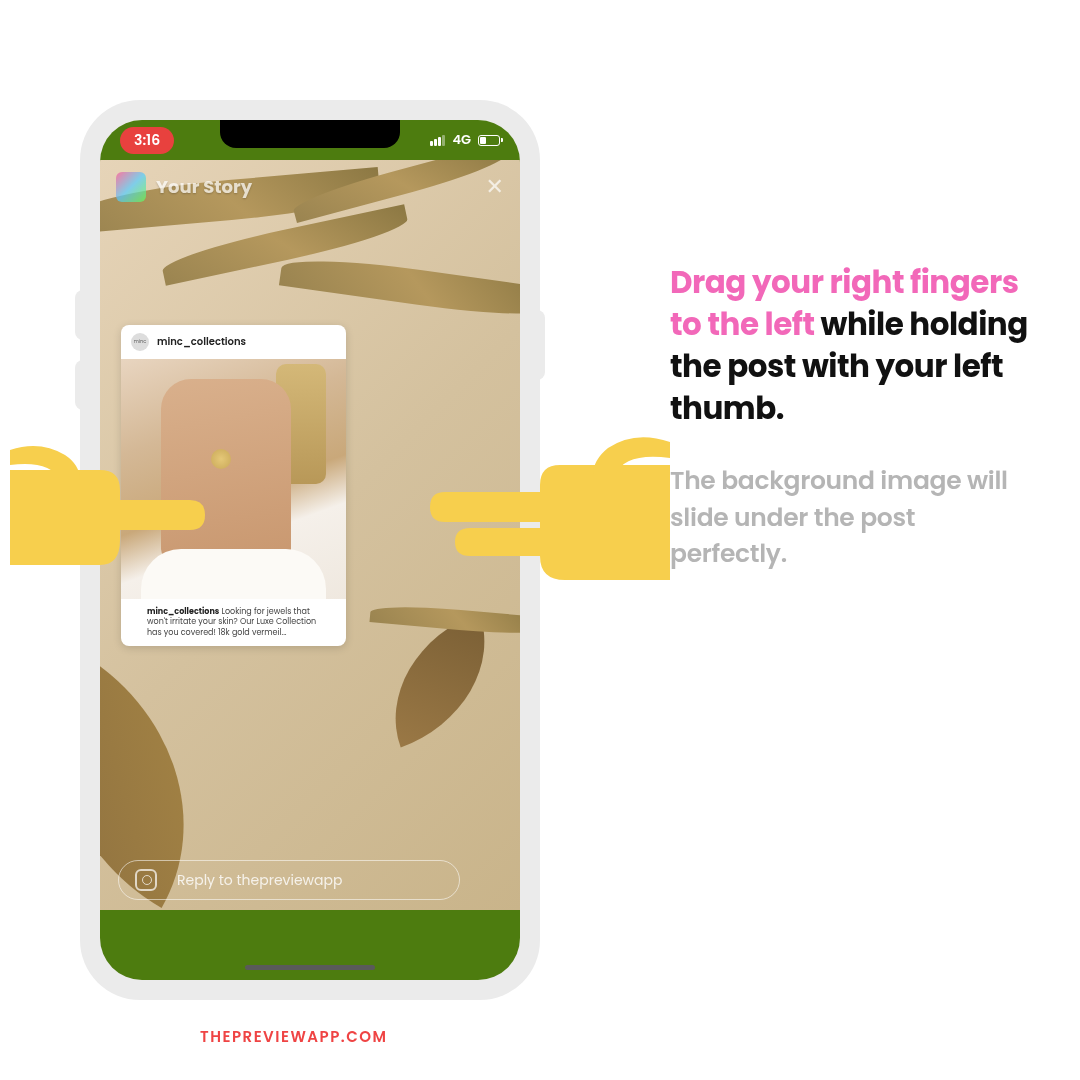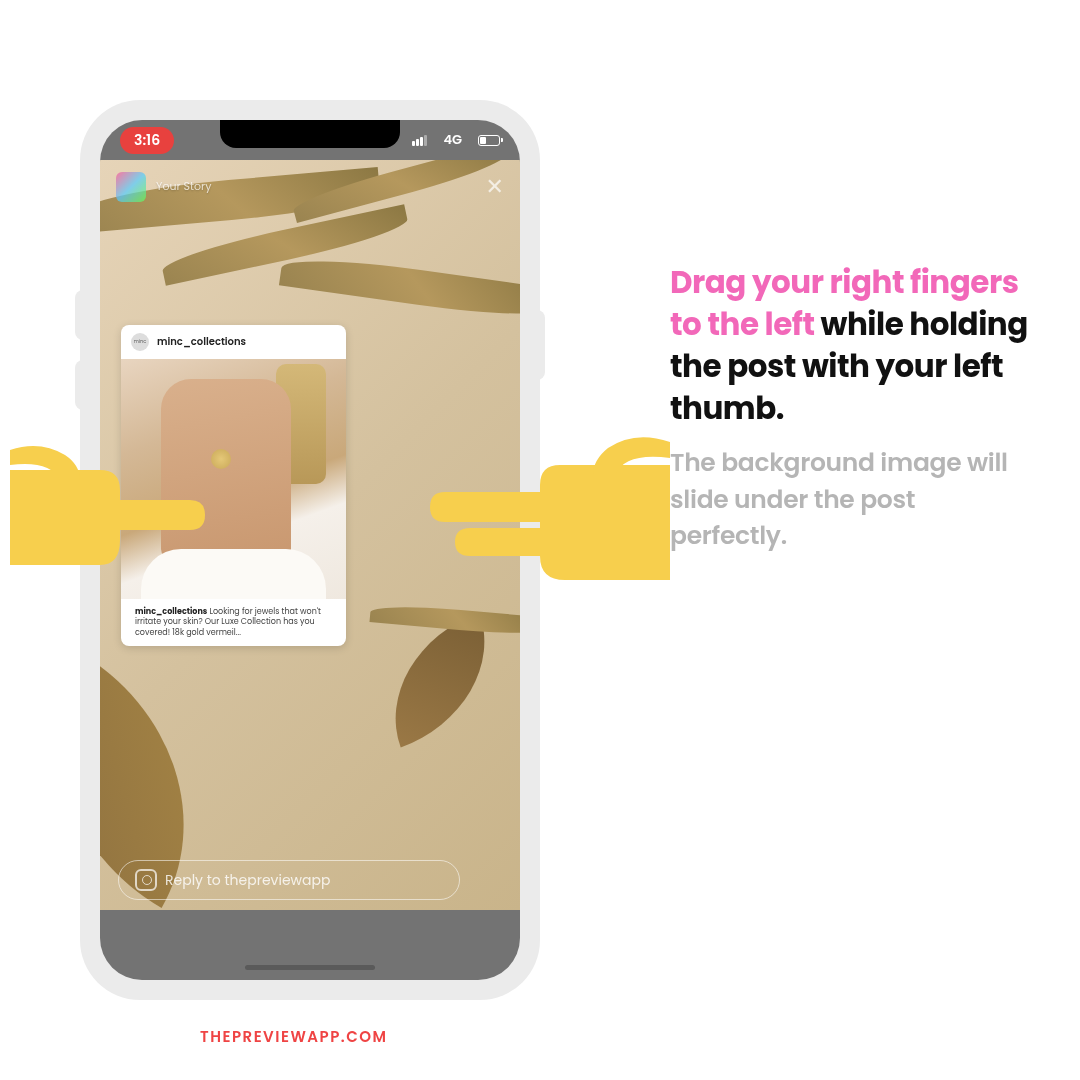--- a/index.html
+++ b/index.html
@@ -3,27 +3,27 @@
 <meta charset="utf-8">
 <style>
 *{box-sizing:border-box;margin:0;padding:0}
 body{width:1080px;height:1080px;background:#fff;font-family:Poppins,Montserrat,-apple-system,BlinkMacSystemFont,"Segoe UI",sans-serif;position:relative;overflow:hidden}
 
 
 .phone{position:absolute;left:80px;top:100px;width:460px;height:900px;background:#ebebeb;border-radius:60px;padding:20px}
 .phone-notch-left{position:absolute;left:-5px;top:190px;width:8px;height:50px;background:#ebebeb;border-radius:8px 0 0 8px}
 .phone-notch-left2{position:absolute;left:-5px;top:260px;width:8px;height:50px;background:#ebebeb;border-radius:8px 0 0 8px}
 .phone-notch-right{position:absolute;right:-5px;top:210px;width:8px;height:70px;background:#ebebeb;border-radius:0 8px 8px 0}
-.screen{width:100%;height:100%;background:#737373;border-radius:42px;overflow:hidden;position:relative}
+.screen{width:100%;height:100%;background:#4d7c0f;border-radius:42px;overflow:hidden;position:relative}
 
 
 .statusbar{position:absolute;top:0;left:0;right:0;height:40px;display:flex;align-items:center;justify-content:space-between;padding:0 20px;z-index:20}
 .notch{position:absolute;top:0;left:50%;transform:translateX(-50%);width:180px;height:28px;background:#000;border-radius:0 0 16px 16px;z-index:25}
 .time-pill{background:#e8413e;color:#fff;font-size:14px;font-weight:600;padding:3px 14px;border-radius:14px}
-.status-right{display:flex;align-items:center;gap:16px;color:#fff;font-size:13px;font-weight:600}
+.status-right{display:flex;align-items:center;gap:7px;color:#fff;font-size:13px;font-weight:600}
 .signal{display:flex;gap:1px;align-items:flex-end}
 .signal span{width:3px;background:#fff;border-radius:1px}
 .signal span:nth-child(1){height:5px}
 .signal span:nth-child(2){height:7px}
 .signal span:nth-child(3){height:9px}
 .signal span:nth-child(4){height:11px;background:rgba(255,255,255,.4)}
 .battery{width:22px;height:11px;border:1.5px solid #fff;border-radius:3px;position:relative}
 .battery::after{content:"";position:absolute;right:-4px;top:2.5px;width:2px;height:4px;background:#fff;border-radius:0 1px 1px 0}
 .battery-fill{position:absolute;left:1px;top:1px;bottom:1px;width:30%;background:#fff;border-radius:1px}
 
@@ -34,55 +34,55 @@
 .leaf:nth-child(2){width:250px;height:30px;top:70px;left:60px;transform:rotate(-12deg)}
 .leaf:nth-child(3){width:280px;height:35px;top:110px;right:-40px;transform:rotate(8deg)}
 .leaf:nth-child(4){width:220px;height:25px;top:10px;right:10px;transform:rotate(-15deg)}
 .leaf:nth-child(5){width:200px;height:180px;bottom:40px;left:-80px;transform:rotate(30deg);border-radius:0 100% 0 100%;background:linear-gradient(45deg,#8a6d3f,#a88745)}
 .leaf:nth-child(6){width:120px;height:100px;bottom:180px;right:20px;transform:rotate(-20deg);border-radius:100% 0;background:linear-gradient(45deg,#9a7845,#7a5f35)}
 .leaf:nth-child(7){width:180px;height:20px;top:450px;right:-30px;transform:rotate(5deg)}
 
 
 .story-header{position:absolute;top:50px;left:16px;right:16px;display:flex;align-items:center;gap:10px;z-index:15;opacity:.7}
 .story-avatar{width:30px;height:30px;border-radius:6px;background:linear-gradient(135deg,#f59,#5cf,#6f5)}
-.story-title{color:#fff;font-size:11px;font-weight:400;text-shadow:0 1px 2px rgba(0,0,0,.3)}
+.story-title{color:#fff;font-size:18px;font-weight:700;text-shadow:0 1px 2px rgba(0,0,0,.3)}
 .story-close{margin-left:auto;color:#fff;font-size:22px;font-weight:300}
 
 
 .post-card{position:absolute;top:205px;left:21px;width:225px;background:#fff;border-radius:8px;overflow:hidden;z-index:10;box-shadow:0 2px 8px rgba(0,0,0,.15)}
 .post-hdr{display:flex;align-items:center;gap:8px;padding:8px 10px}
 .post-avatar-sm{width:18px;height:18px;border-radius:50%;background:#ddd;font-size:5px;color:#666;display:flex;align-items:center;justify-content:center}
 .post-user{font-size:10px;font-weight:600;color:#222}
 .post-img{width:100%;height:240px;background:linear-gradient(160deg,#e8d5c0 0%,#d4b896 30%,#c9a87a 55%,#f5f0ea 70%,#efe8df 100%);position:relative;overflow:hidden}
 .model-body{position:absolute;top:20px;left:40px;width:130px;height:180px;background:linear-gradient(170deg,#d9b08c,#c99870);border-radius:30px 30px 10px 10px}
 .model-hair{position:absolute;top:5px;right:20px;width:50px;height:120px;background:linear-gradient(180deg,#d4b878,#b89858);border-radius:10px}
 .model-white{position:absolute;bottom:0;left:20px;right:20px;height:50px;background:#fcfaf6;border-radius:40px 40px 0 0}
 .necklace{position:absolute;top:90px;left:90px;width:20px;height:20px;background:radial-gradient(circle,#e5c878,#c9a858);border-radius:50%}
-.post-caption{padding:8px 14px;font-size:8px;line-height:1.3;color:#444}
+.post-caption{padding:8px 26px;font-size:8px;line-height:1.3;color:#444}
 .post-caption b{color:#222;font-weight:700}
 
 
-.reply-bar{position:absolute;bottom:80px;left:18px;right:60px;height:40px;border:1px solid rgba(255,255,255,.55);border-radius:22px;display:flex;align-items:center;gap:8px;padding:0 16px;z-index:15}
+.reply-bar{position:absolute;bottom:80px;left:18px;right:60px;height:40px;border:1px solid rgba(255,255,255,.55);border-radius:22px;display:flex;align-items:center;gap:20px;padding:0 16px;z-index:15}
 .camera-icon{width:22px;height:22px;border:2px solid rgba(255,255,255,.7);border-radius:6px;position:relative}
 .camera-icon::after{content:"";position:absolute;top:4px;left:5px;width:8px;height:8px;border:1.5px solid rgba(255,255,255,.7);border-radius:50%}
 .reply-text{color:rgba(255,255,255,.8);font-size:14px}
 
 
 .home-ind{position:absolute;bottom:10px;left:50%;transform:translateX(-50%);width:130px;height:5px;background:#5a5a5a;border-radius:3px}
 
 
 .hand{position:absolute;z-index:30;fill:#f7cf4d}
 .hand-left{left:10px;top:440px;width:200px}
 .hand-right{left:430px;top:430px;width:240px}
 
 
 .instructions{position:absolute;left:670px;top:262px;width:360px}
 .headline{font-size:31px;font-weight:700;line-height:1.35;color:#111;letter-spacing:-.5px}
 .headline .pink{color:#f268b9}
-.subtext{margin-top:16px;font-size:25px;font-weight:600;line-height:1.45;color:#b5b5b5;letter-spacing:-.3px}
+.subtext{margin-top:34px;font-size:25px;font-weight:600;line-height:1.45;color:#b5b5b5;letter-spacing:-.3px}
 
 .watermark{position:absolute;left:200px;bottom:32px;font-size:15px;font-weight:600;letter-spacing:1.5px;color:#ef4444}
 </style>
 </head>
 <body>
 
 <div class="phone">
   <div class="phone-notch-left"></div>
   <div class="phone-notch-left2"></div>
   <div class="phone-notch-right"></div>

